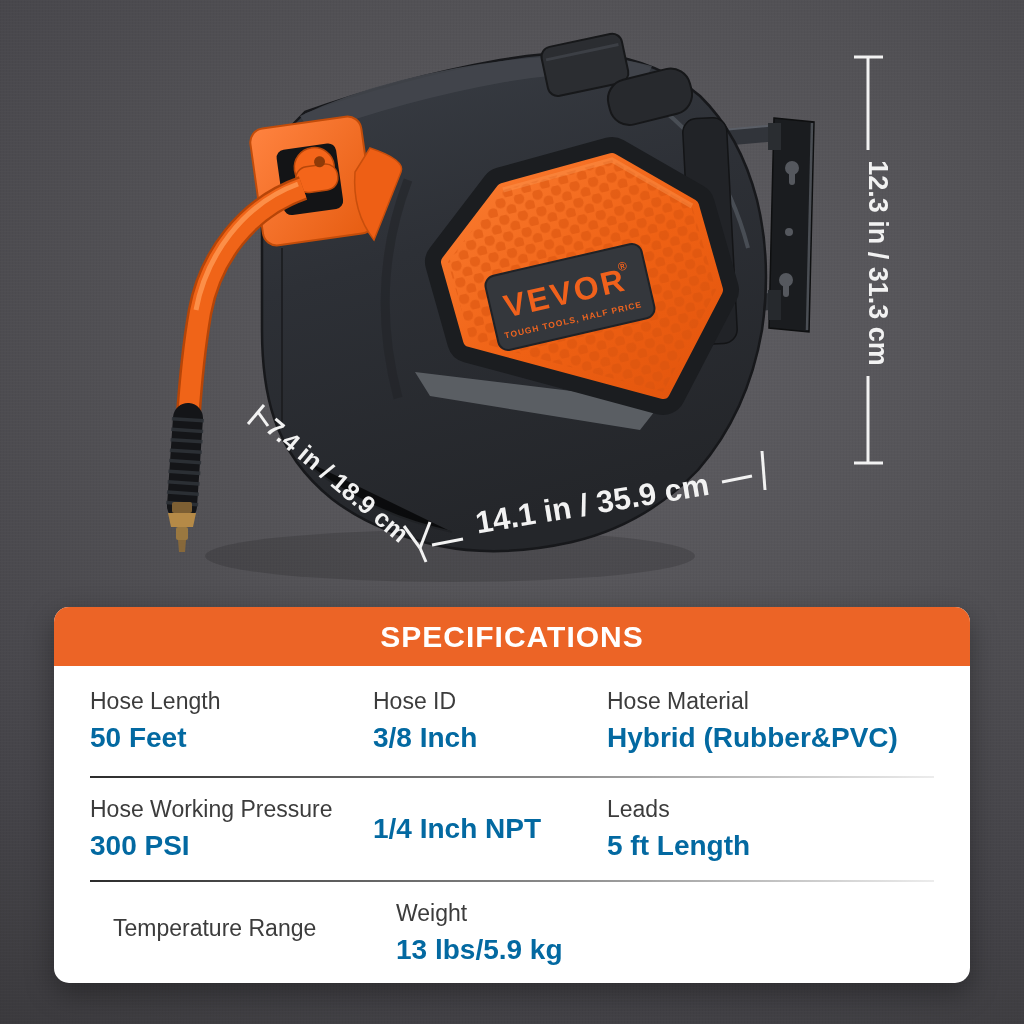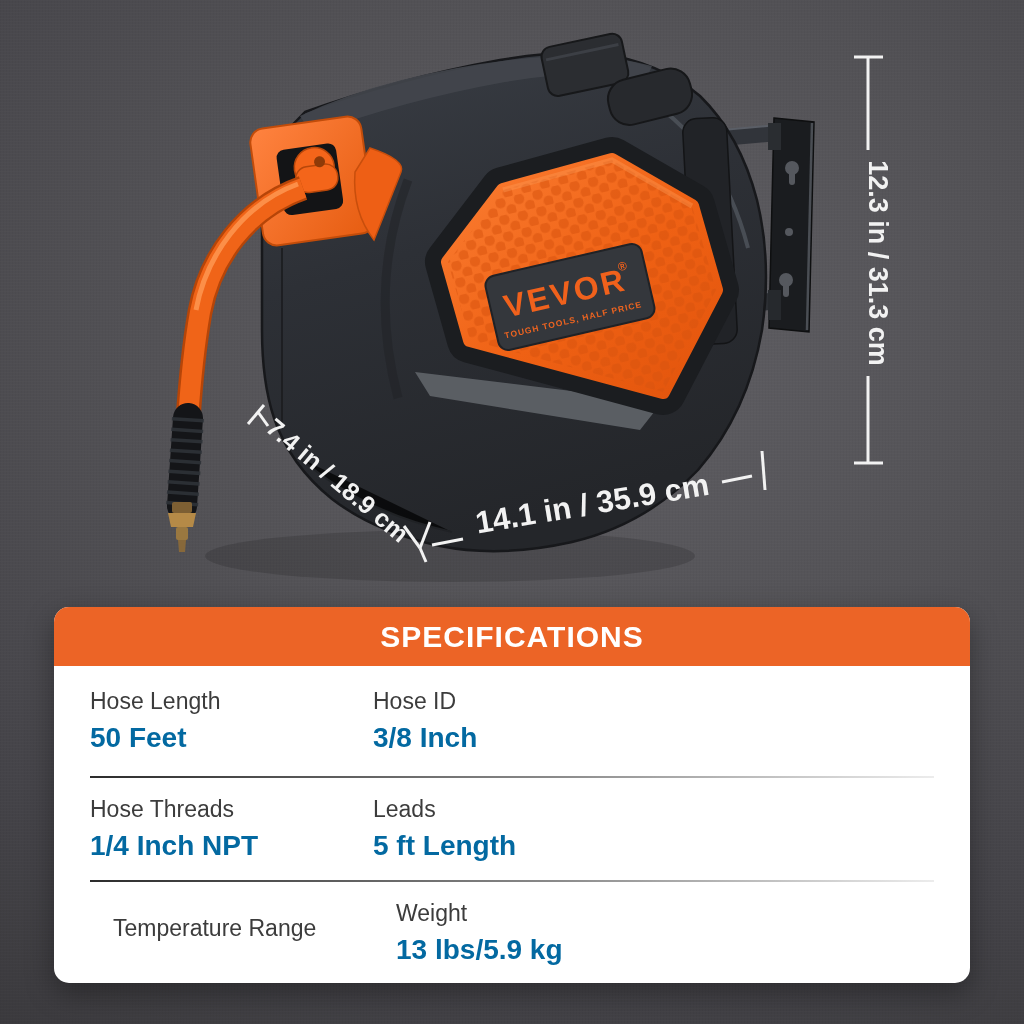--- a/index.html
+++ b/index.html
@@ -208,26 +208,33 @@
 
   <div class="spec-row r1">
     <div class="spec-cell">
       <div class="spec-label">Hose Length</div>
       <div class="spec-value">50 Feet</div>
     </div>
     <div class="spec-cell">
       <div class="spec-label">Hose ID</div>
       <div class="spec-value">3/8 Inch</div>
     </div>
+    <div class="spec-cell">
+      <div class="spec-label">Hose Material</div>
+      <div class="spec-value">Hybrid (Rubber&amp;PVC)</div>
+    </div>
   </div>
   <div class="spec-divider"></div>
 
   <div class="spec-row r2">
     <div class="spec-cell">
-      <div class="spec-label">Hose Threads</div>
+      <div class="spec-label">Hose Working Pressure</div>
+      <div class="spec-value">300 PSI</div>
+    </div>
+    <div class="spec-cell">
       <div class="spec-value">1/4 Inch NPT</div>
     </div>
     <div class="spec-cell">
       <div class="spec-label">Leads</div>
       <div class="spec-value">5 ft Length</div>
     </div>
   </div>
   <div class="spec-divider"></div>
 
   <div class="spec-row r3">

